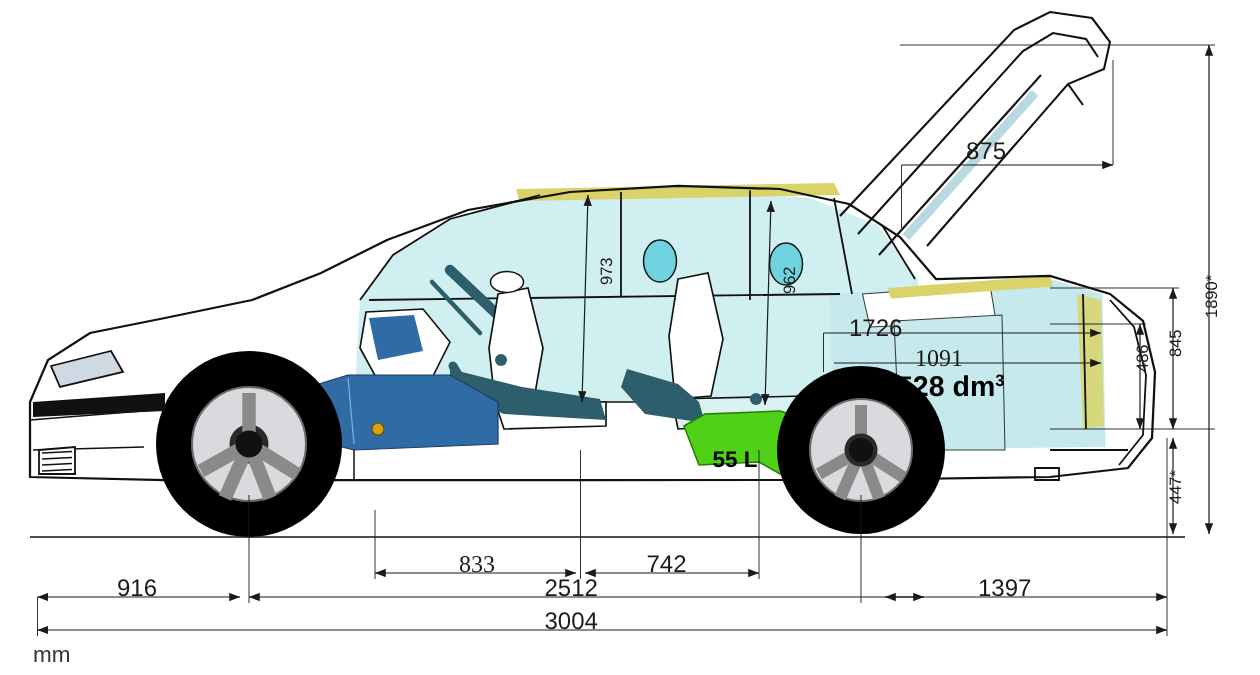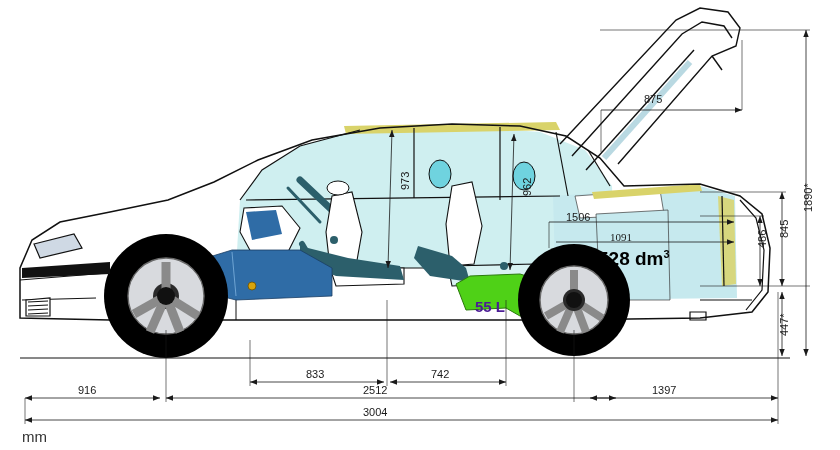--- a/index.html
+++ b/index.html
@@ -1,23 +1,23 @@
 <!DOCTYPE html>
 <html><head>
 <meta charset="utf-8">
 <style>
   html,body{margin:0;padding:0;background:#ffffff;}
   body{width:840px;height:450px;overflow:hidden;font-family:"Liberation Sans",sans-serif;}
   #stage{position:relative;width:840px;height:450px;background:#ffffff;}
   svg#drawing{position:absolute;left:0;top:0;width:840px;height:450px;}
   .dimtext{position:absolute;font-family:"Liberation Sans",sans-serif;color:#1a1a1a;white-space:nowrap;}
-  .dimtext.h{font-size:11px;}
+  .dimtext.h{font-size:16px;}
   .dimtext.v{font-size:11px;transform-origin:0 0;}
   .bigvol{position:absolute;font-family:"Liberation Sans",sans-serif;font-weight:bold;color:#000;white-space:nowrap;}
-  .fuel{position:absolute;font-family:"Liberation Sans",sans-serif;font-weight:bold;color:#4c1d95;white-space:nowrap;}
+  .fuel{position:absolute;font-family:"Liberation Sans",sans-serif;font-weight:bold;color:#000000;white-space:nowrap;}
   .unit{position:absolute;font-size:15px;color:#333;}
 </style>
 </head>
 <body>
 
 <div id="stage">
 
   <svg id="drawing" viewBox="0 0 840 450">
     <defs>
       <marker id="ah" markerWidth="9" markerHeight="7" refX="9" refY="3.5" orient="auto">
@@ -192,23 +192,23 @@
       <path d="M700 216 L764 216" stroke-width="0.6"></path>
       <path d="M700 286 L810 286" stroke-width="0.6"></path>
     </g>
   </svg>
 
   <div class="dimtext h" style="left:644px;top:93px;">875</div>
   <div class="dimtext h" style="left:78px;top:384px;">916</div>
   <div class="dimtext h" style="left:363px;top:384px;">2512</div>
   <div class="dimtext h" style="left:652px;top:384px;">1397</div>
   <div class="dimtext h" style="left:363px;top:406px;">3004</div>
-  <div class="dimtext h" style="left:306px;top:368px;">833</div>
+  <div class="dimtext h" style="left:306px;top:368px;font-family:Liberation Serif, serif;">833</div>
   <div class="dimtext h" style="left:431px;top:368px;">742</div>
-  <div class="dimtext h" style="left:566px;top:211px;">1506</div>
+  <div class="dimtext h" style="left:566px;top:211px;">1726</div>
   <div class="dimtext h" style="left:610px;top:231px;font-family:Liberation Serif, serif;">1091</div>
 
   <div class="dimtext v" style="left:399px;top:190px;transform:rotate(-90deg);">973</div>
   <div class="dimtext v" style="left:521px;top:196px;transform:rotate(-90deg);">962</div>
   <div class="dimtext v" style="left:802px;top:212px;transform:rotate(-90deg);">1890*</div>
   <div class="dimtext v" style="left:778px;top:238px;transform:rotate(-90deg);">845</div>
   <div class="dimtext v" style="left:756px;top:248px;transform:rotate(-90deg);">486</div>
   <div class="dimtext v" style="left:778px;top:336px;transform:rotate(-90deg);">447*</div>
 
   <div class="bigvol" style="left:598px;top:248px;font-size:19px;">

